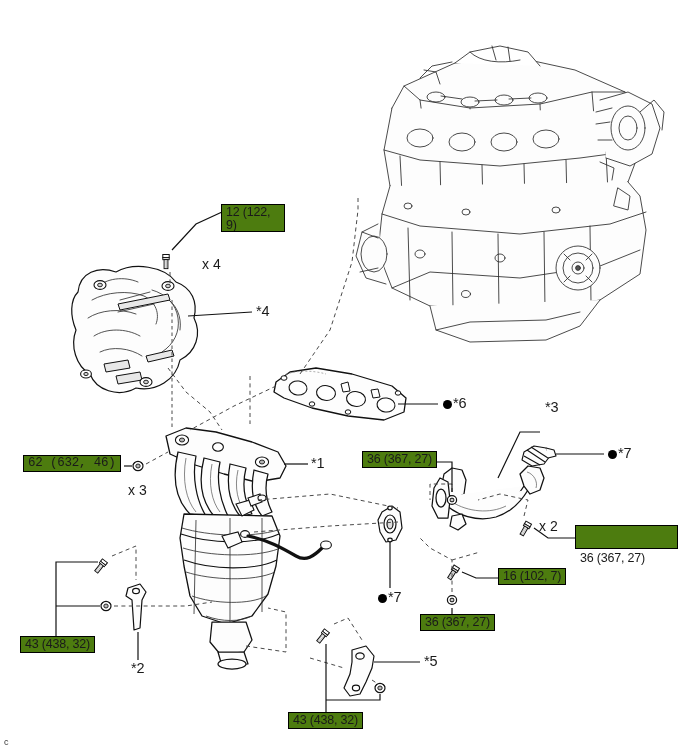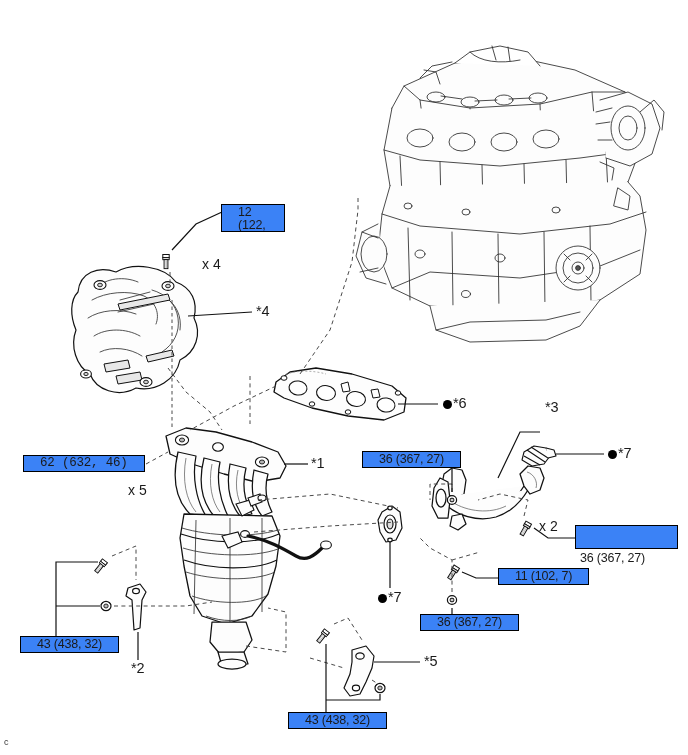--- a/index.html
+++ b/index.html
@@ -8,24 +8,24 @@
     font-family:"Liberation Sans", sans-serif;
     width:688px;height:755px;
     position:relative;overflow:hidden;
     color:#1a1a1a;
   }
   #stage{position:absolute;left:0;top:0;width:688px;height:755px;}
   svg.art{position:absolute;left:0;top:0;width:688px;height:755px;overflow:visible;}
   .lbl{
     position:absolute;
     border:1.6px solid #000;
-    background:#3b82f6;
+    background:#4d7c0f;
     font-size:12.5px;
     line-height:13px;
-    padding:1px 16px;
+    padding:1px 4px;
     white-space:normal;
     box-sizing:border-box;
     letter-spacing:-0.2px;
   }
   .lbl.nowrap{white-space:nowrap;}
   .callout{
     position:absolute;
     font-size:14.5px;
     line-height:15px;
     white-space:nowrap;
@@ -439,21 +439,21 @@
   </div>
 
   <div class="lbl nowrap" style="left:23px;top:455px;font-family:Liberation Mono, monospace;">62 (632, 46)</div>
 
   <div class="lbl nowrap" style="left:20px;top:636px;">43 (438, 32)</div>
 
   <div class="lbl nowrap" style="left:288px;top:712px;">43 (438, 32)</div>
 
   <div class="lbl nowrap" style="left:362px;top:451px;">36 (367, 27)</div>
 
-  <div class="lbl nowrap" style="left:498px;top:568px;">11 (102, 7)</div>
+  <div class="lbl nowrap" style="left:498px;top:568px;">16 (102, 7)</div>
 
   <div class="lbl nowrap" style="left:420px;top:614px;">36 (367, 27)</div>
 
   <div class="lbl" style="left:575px;top:525px;width:103px;height:24px;"></div>
   <div class="overflowtext" style="left:580px;top:551px;">36 (367, 27)</div>
 
   <div class="callout" style="left:311px;top:456px;">*1</div>
 
   <div class="callout" style="left:131px;top:661px;">*2</div>
 
@@ -474,19 +474,19 @@
   <div class="callout" style="left:378px;top:590px;">
     <span class="dot"></span><span>*7</span>
   </div>
 
   <div class="callout" style="left:375px;top:531px;">
     <span class="dot" style="opacity:0;"></span>
   </div>
 
   <div class="qty" style="left:182px;top:256px;margin-left:20px;">x 4</div>
 
-  <div class="qty" style="left:128px;top:482px;">x 5</div>
+  <div class="qty" style="left:128px;top:482px;">x 3</div>
 
   <div class="qty" style="left:539px;top:518px;">x 2</div>
 
   <div class="watermark" style="left:4px;top:737px;">c</div>
 
 </div>
 
 </body></html>

